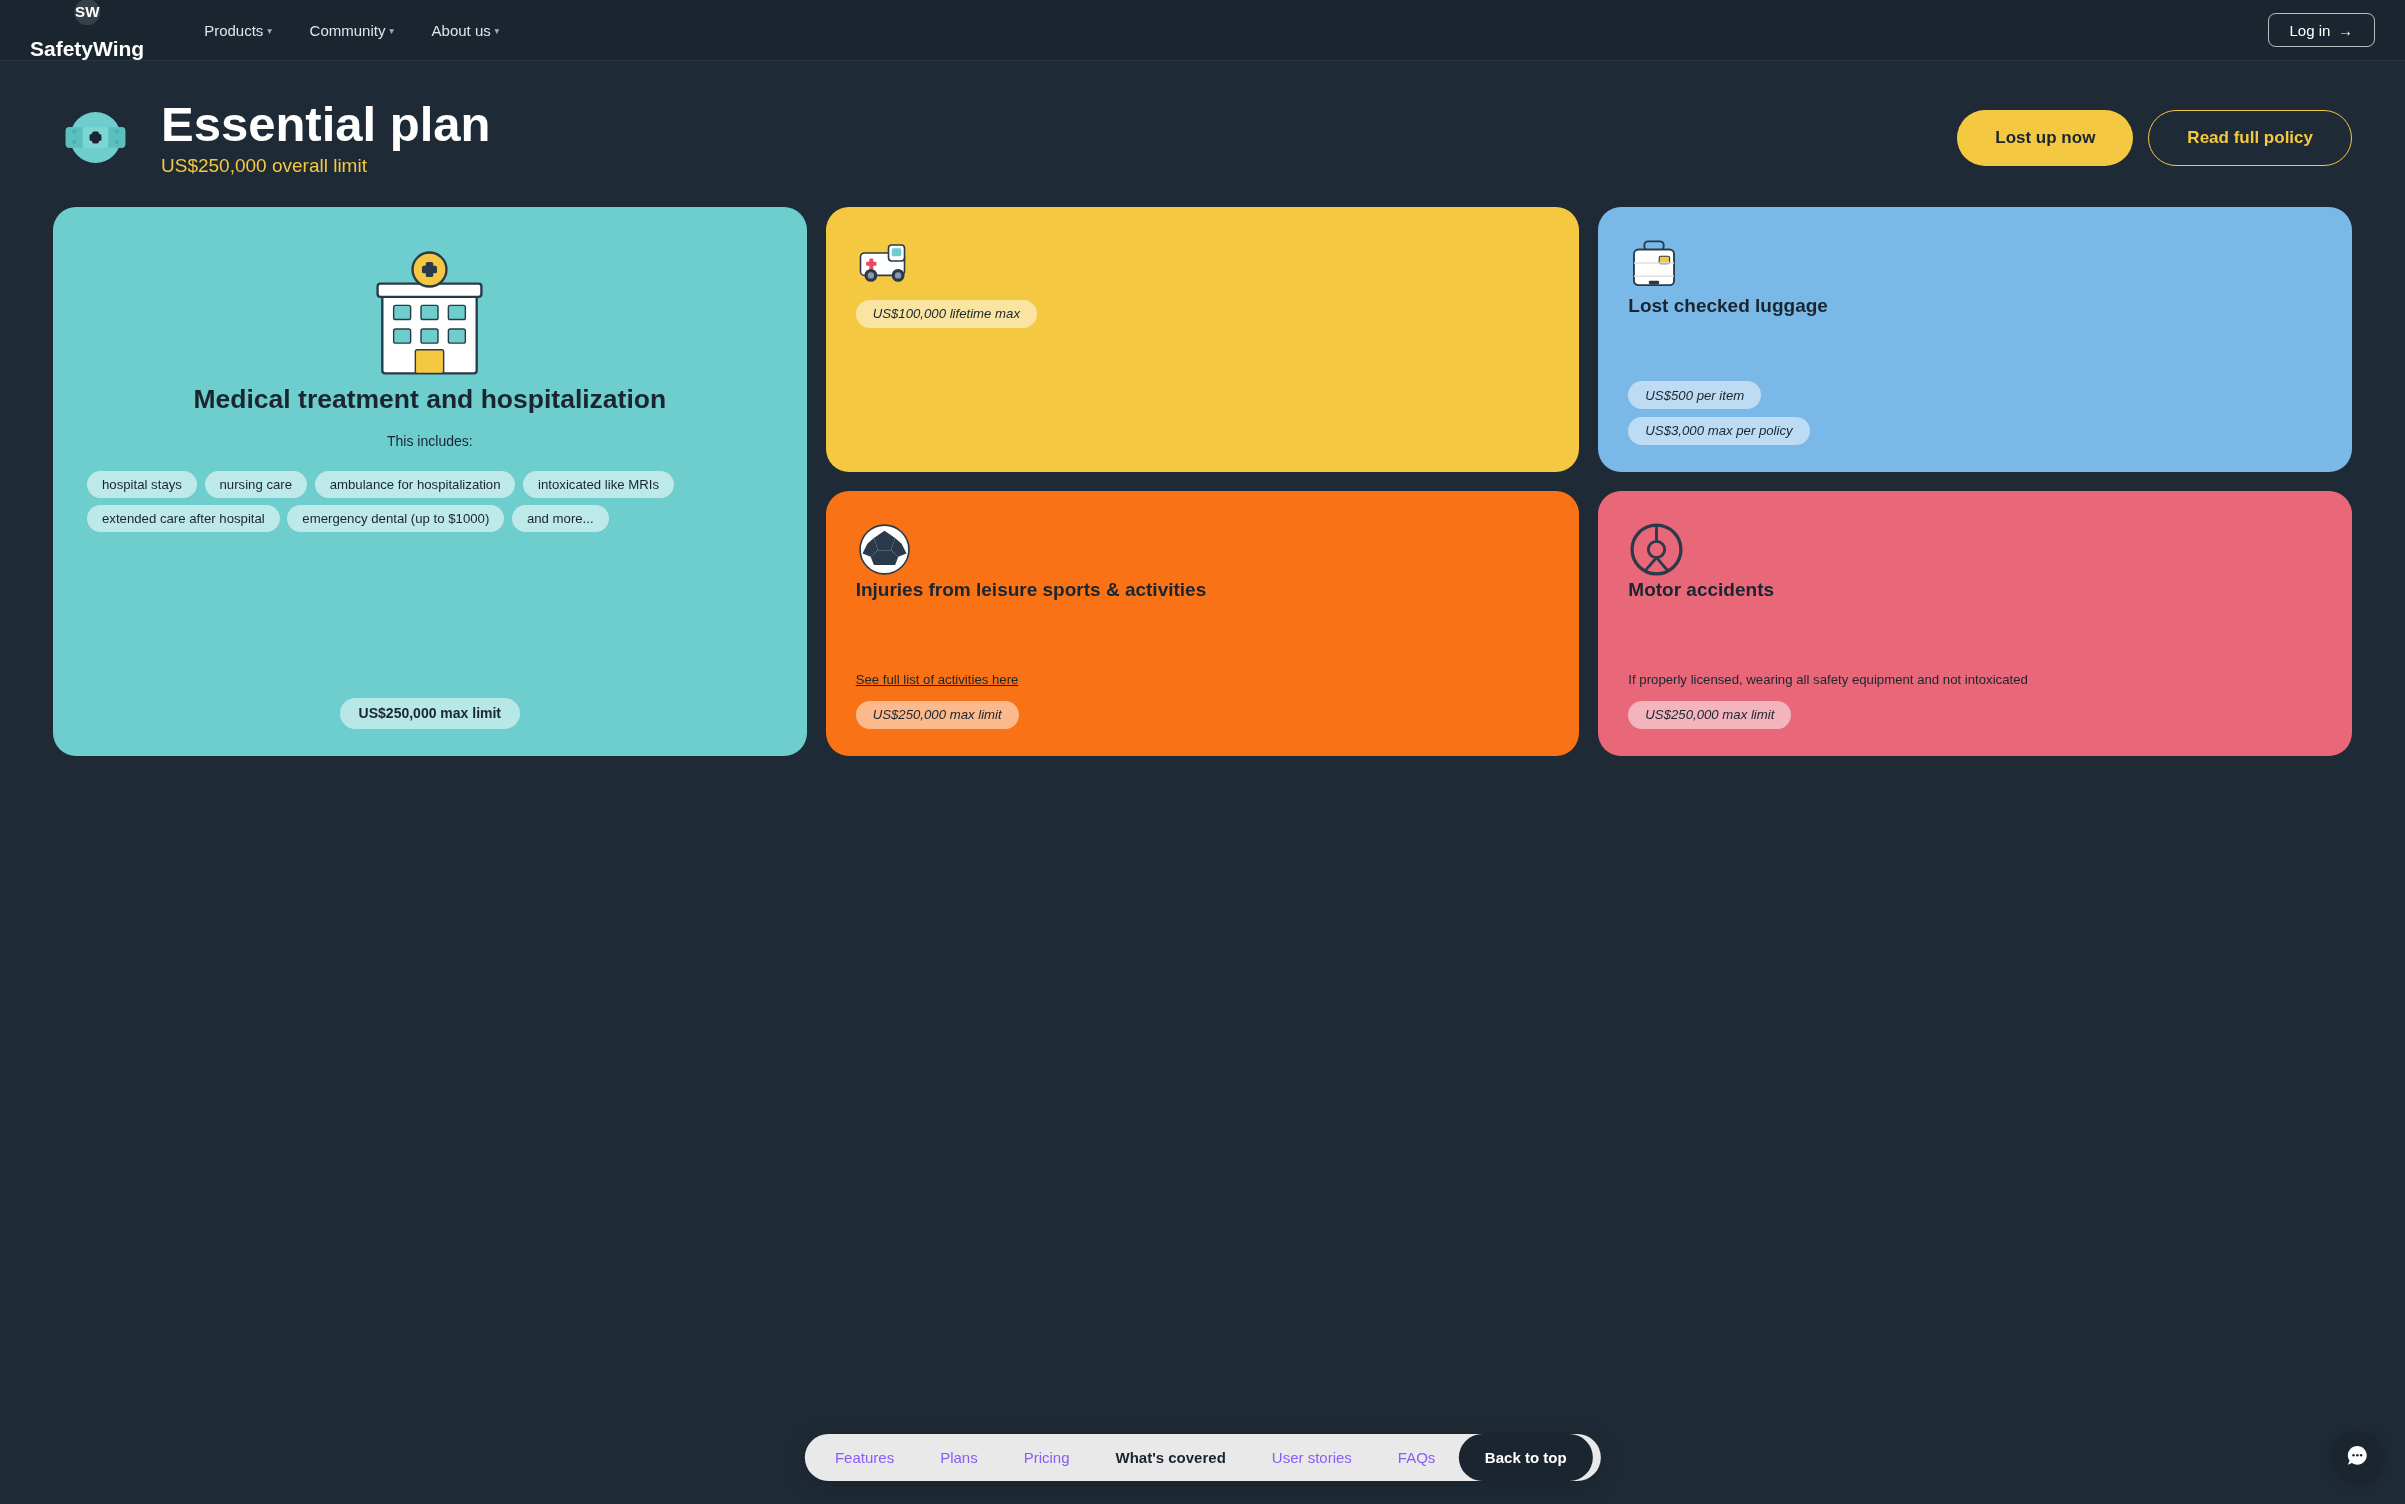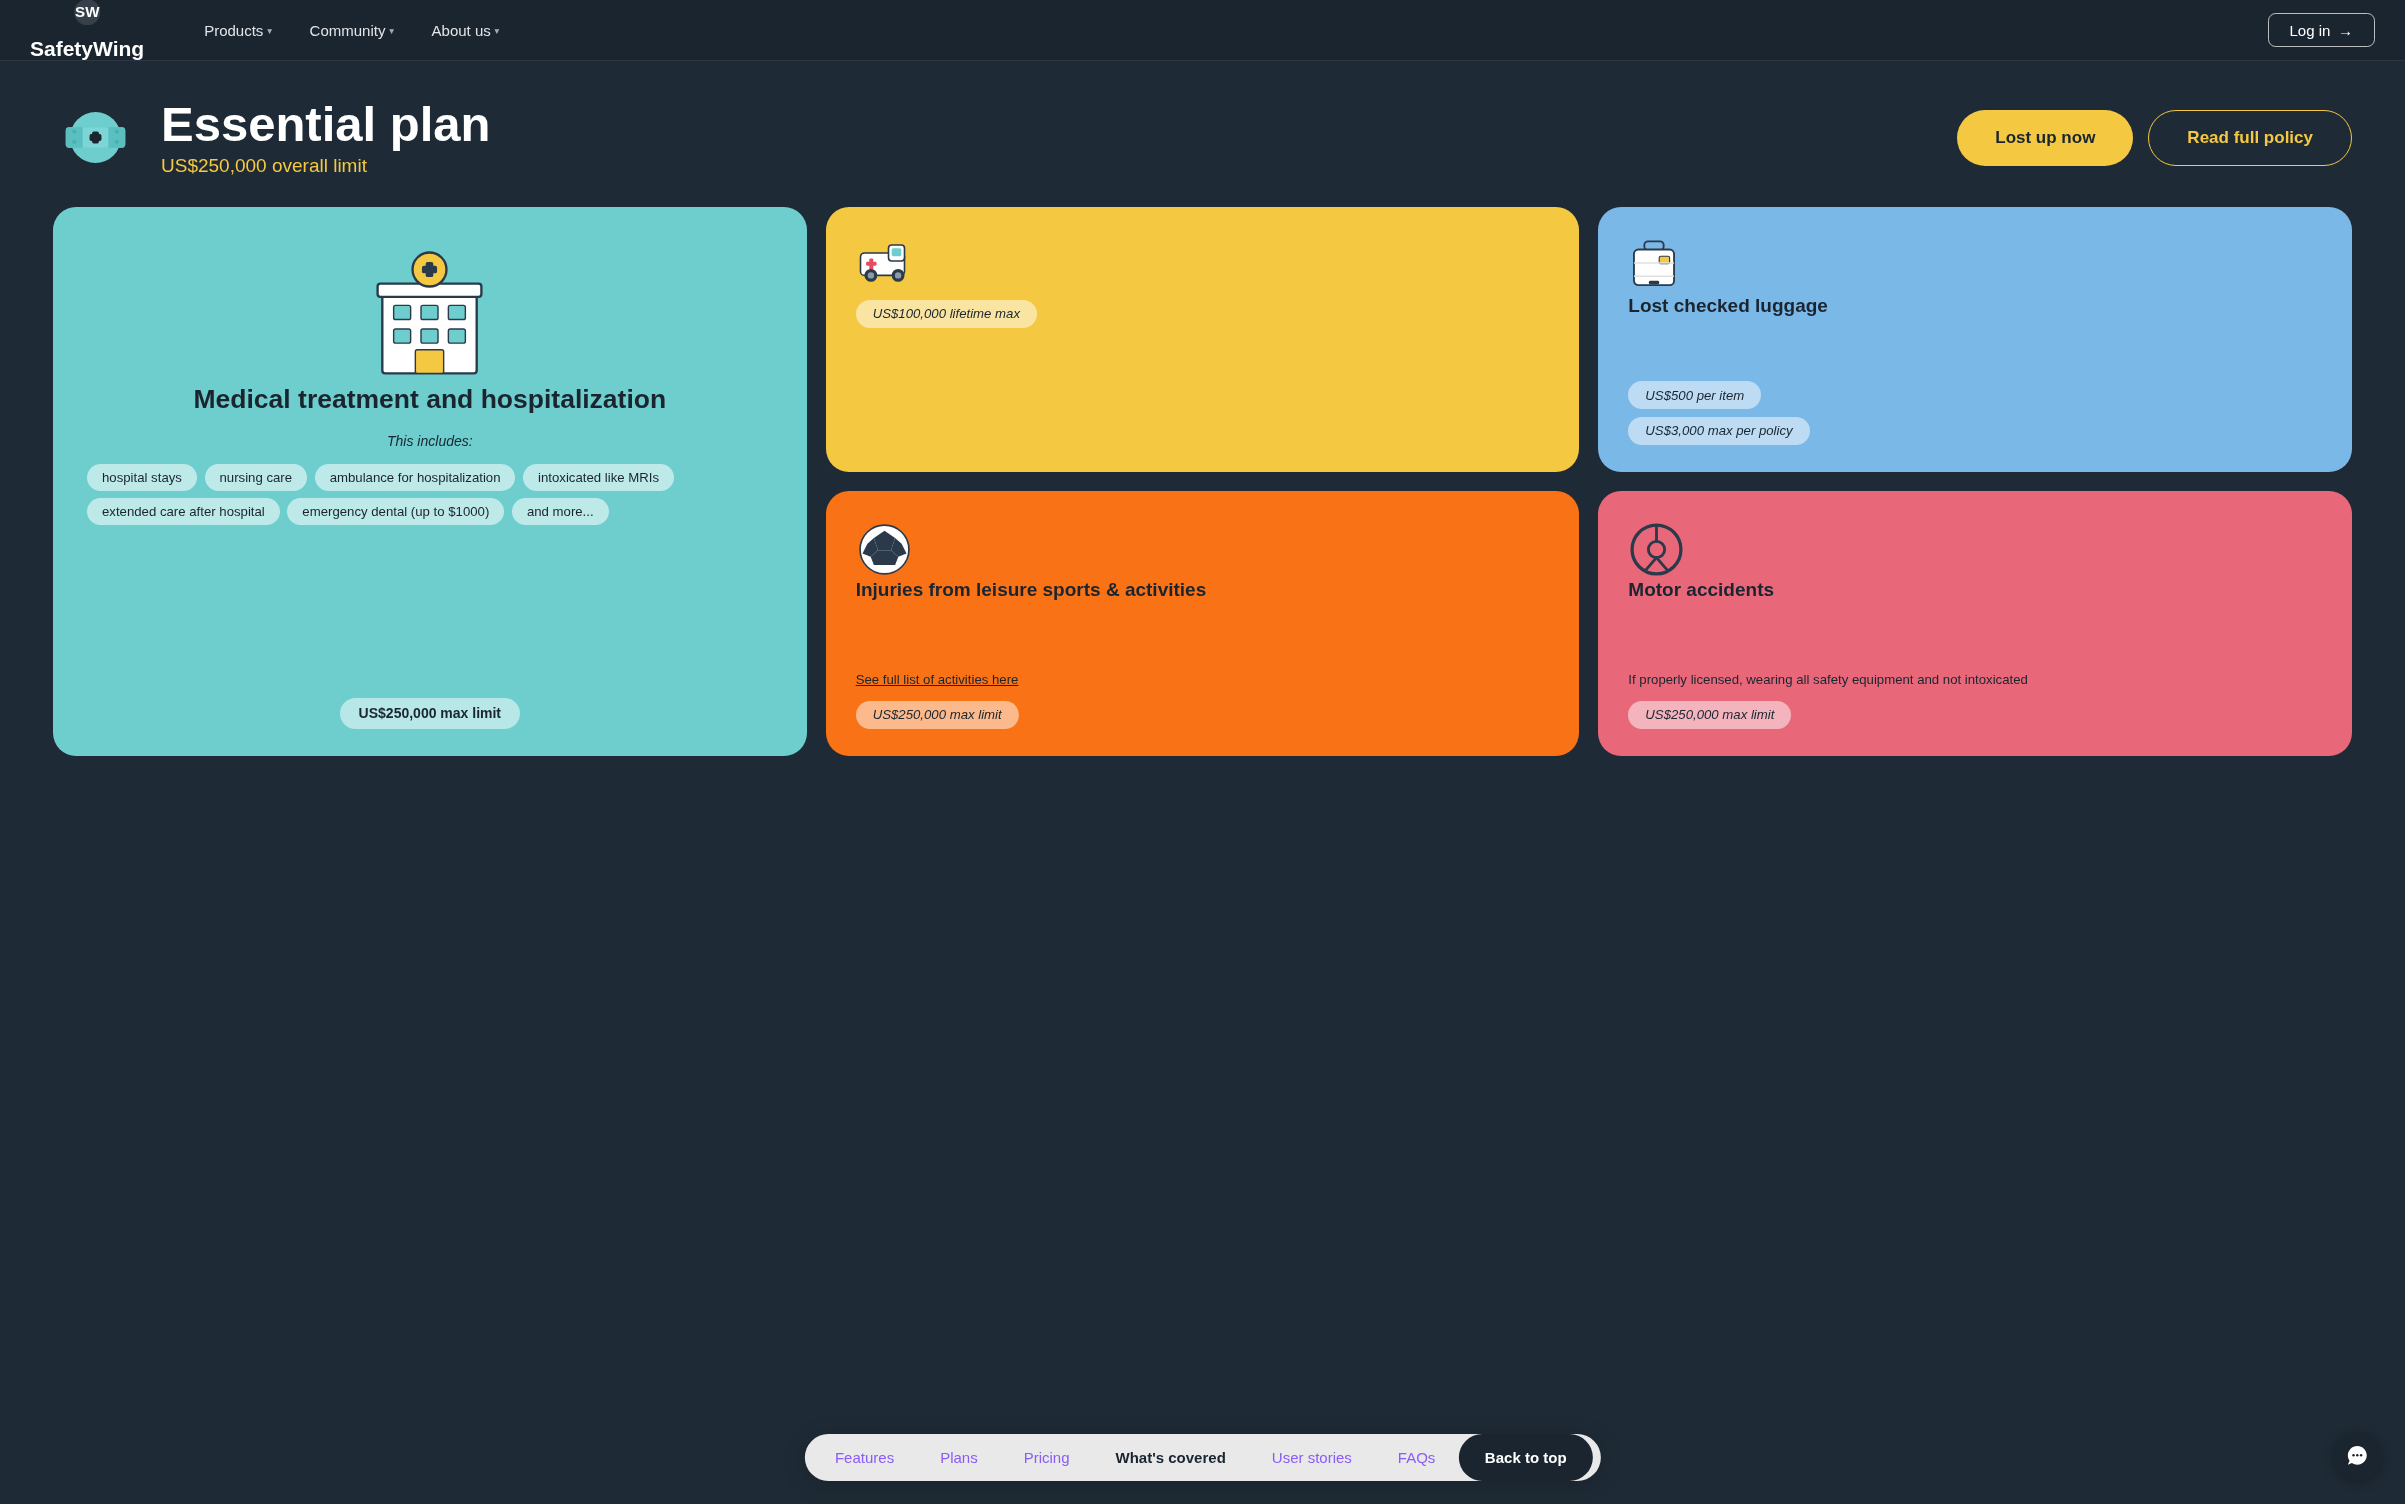--- a/index.html
+++ b/index.html
@@ -147,23 +147,22 @@
     .card-large-title {
       font-size: 26.5px;
       font-weight: 800;
       color: #1a2530;
       line-height: 1.25;
       margin-bottom: 17px;
     }
     .card-includes-label {
       font-size: 14px;
       color: #1a2530;
-      margin-bottom: 12px;
+      margin-bottom: 19px;
       font-weight: 500;
-      font-style: italic;
     }
     .tags-container {
       display: flex;
       flex-wrap: wrap;
       gap: 7.6px;
       margin-top: 3.8px;
     }
     .tag {
       background: rgba(255,255,255,0.55);
       color: #1a2530;

